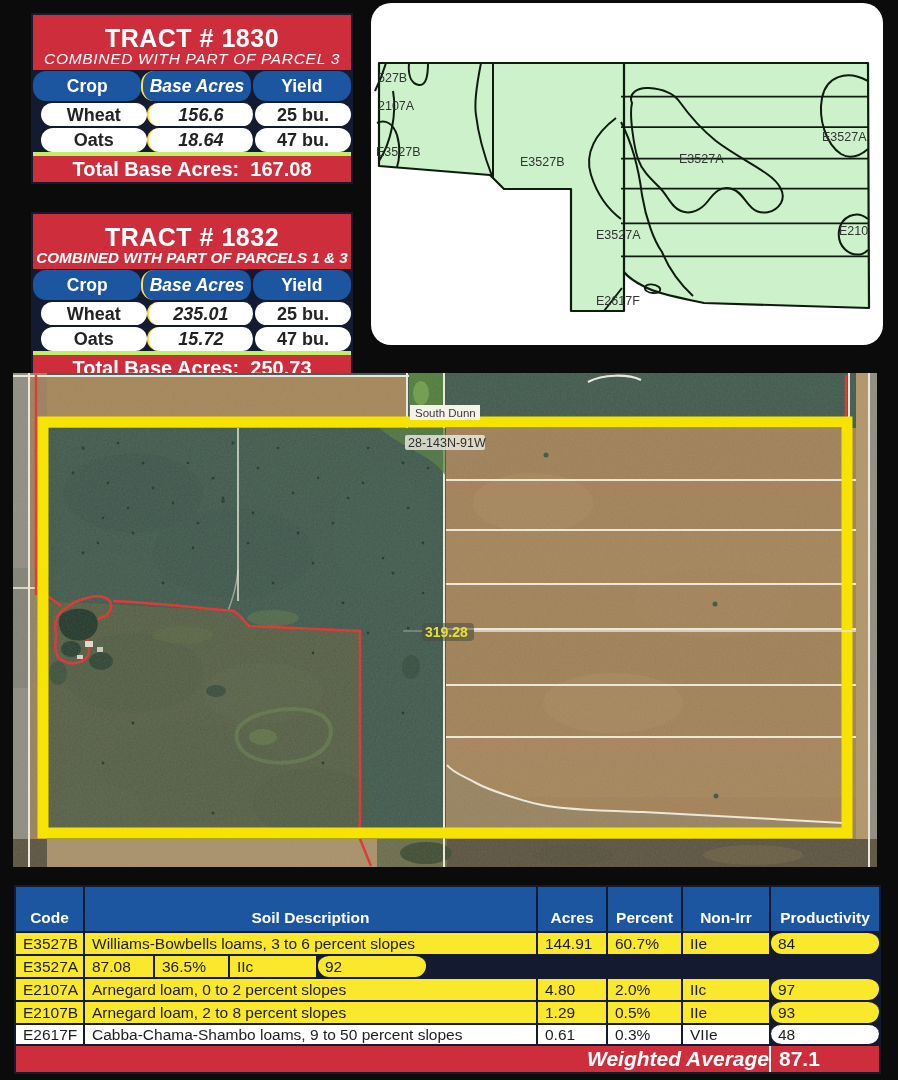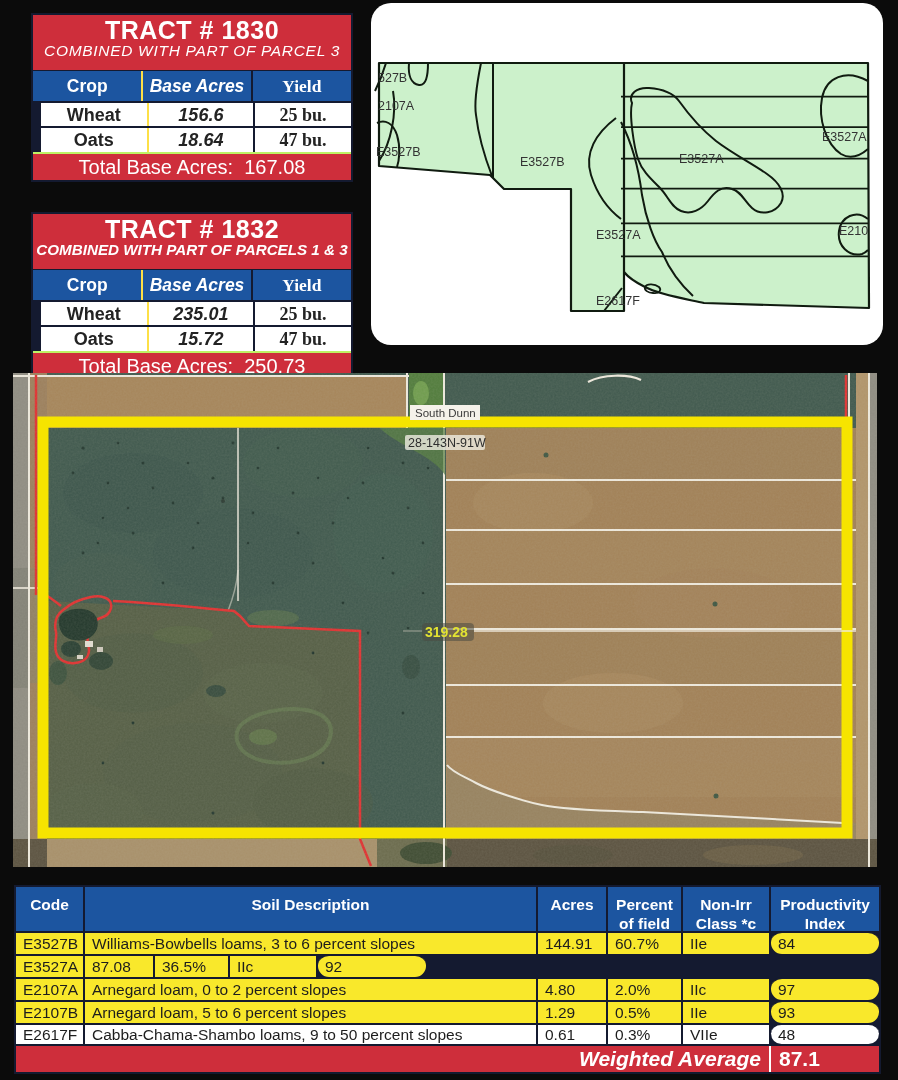--- a/index.html
+++ b/index.html
@@ -2,54 +2,54 @@
 <html><head>
 <meta charset="utf-8">
 <style>
   html,body{margin:0;padding:0;}
   body{width:898px;height:1080px;background:#0b0b0b;position:relative;overflow:hidden;
        font-family:"Liberation Sans", sans-serif;}
   .abs{position:absolute;}
   
   .stat{position:absolute;left:31px;width:322px;background:#141a30;border:2px solid #141a30;box-sizing:border-box;}
   .stat .hdr{background:#ce2e3b;color:#fff;text-align:center;height:54.5px;}
-  .stat .hdr .t1{font-size:25px;font-weight:bold;letter-spacing:0.5px;padding-top:2px;line-height:27px;}
+  .stat .hdr .t1{font-size:25px;font-weight:bold;letter-spacing:0.5px;padding-top:10px;line-height:27px;}
   .stat .hdr .t2{font-size:15.5px;font-weight:normal;font-style:italic;line-height:18px;letter-spacing:0.7px;margin-top:-2px;}
   .stat .hdr .t2b{font-size:15.2px;font-weight:bold;font-style:italic;line-height:18px;margin-top:-2px;}
   .stat .row{display:flex;}
-  .stat .row > div{box-sizing:border-box;text-align:center;overflow:hidden;}
+  .stat .row > div{box-sizing:border-box;text-align:center;overflow:hidden;border-radius:13px;}
   .stat .c1{width:113.5px;}
   .stat .c2{width:116px;border-left:2px solid #fde047;border-right:2px solid #141a30;font-style:italic;}
-  .stat .c3{width:103px;font-family:Liberation Serif, serif;}
+  .stat .c3{width:103px;}
   .stat .blue{border-top:1.5px solid #141a30;}
   .stat .blue > div{background:#1c55a0;color:#fff;font-weight:bold;font-size:17.5px;height:30px;line-height:30px;}
   .stat .wrow{border-top:2px solid #141a30;margin-left:8px;}
   .stat .wrow > div{background:#fff;color:#232323;font-weight:bold;font-size:18px;height:23.5px;line-height:24px;}
-  .stat .foot{background:#ce2e3b;color:#fff;font-weight:normal;font-size:20px;text-align:center;
-              border-top:2px solid #bef264;height:26.5px;line-height:26px;}
+  .stat .foot{background:#ce2e3b;color:#fff;font-weight:bold;font-size:20px;text-align:center;
+              border-top:4px solid #bef264;height:26.5px;line-height:26px;}
   
   #soiltab{position:absolute;left:14px;top:885px;width:867px;background:#141a30;border:2px solid #141a30;box-sizing:border-box;}
   #soiltab .r{display:flex;}
   #soiltab .r > div{box-sizing:border-box;overflow:hidden;white-space:nowrap;}
   #soiltab .k1{width:69px;}
   #soiltab .k2{width:453px;}
   #soiltab .k3{width:70px;}
   #soiltab .k4{width:75px;}
   #soiltab .k5{width:88px;}
   #soiltab .k6{width:108px;}
   #soiltab .head > div{background:#1c55a0;color:#fff;font-weight:bold;font-size:15.5px;
-      text-align:center;height:44px;line-height:19px;padding-top:8px;border-right:2px solid #141a30;}
+      text-align:center;height:44px;line-height:19px;padding-top:21px;border-right:2px solid #141a30;}
   #soiltab .head > div:last-child{border-right:none;}
   #soiltab .d > div{background:#f9e82b;color:#1d1d1d;font-size:15.5px;height:23px;line-height:21px;
       padding:0 0 0 7px;border-right:2px solid #141a30;border-top:2px solid #141a30;}
   #soiltab .d > div:last-child{border-right:none;border-radius:11px;}
   #soiltab .d.white > div{background:#fff;height:21px;line-height:19px;}
   #soiltab .foot{display:flex;background:#ce2e3b;border-top:2px solid #141a30;}
   #soiltab .foot .wa{width:755px;color:#fff;font-weight:bold;font-style:italic;font-size:21px;
-      text-align:right;padding-right:8px;height:26px;line-height:26px;box-sizing:border-box;border-right:2px solid #fff;}
+      text-align:right;height:26px;line-height:26px;box-sizing:border-box;border-right:2px solid #fff;}
   #soiltab .foot .val{color:#fff;font-weight:bold;font-size:21px;padding-left:8px;line-height:25px;}
 </style>
 </head>
 <body>
 
 <div class="stat" style="top:13px;">
 
   <div class="hdr">
       <div class="t1">TRACT # 1830</div>
       <div class="t2">COMBINED WITH PART OF PARCEL 3</div>
@@ -387,21 +387,21 @@
       <div class="k1">E2107A</div>
       <div class="k2">Arnegard loam, 0 to 2 percent slopes</div>
       <div class="k3">4.80</div>
       <div class="k4">2.0%</div>
       <div class="k5">IIc</div>
       <div class="k6">97</div>
     </div>
 
   <div class="r d">
       <div class="k1">E2107B</div>
-      <div class="k2">Arnegard loam, 5 to 6 percent slopes</div>
+      <div class="k2">Arnegard loam, 2 to 8 percent slopes</div>
       <div class="k3">1.29</div>
       <div class="k4">0.5%</div>
       <div class="k5">IIe</div>
       <div class="k6">93</div>
     </div>
 
   <div class="r d white">
       <div class="k1">E2617F</div>
       <div class="k2">Cabba-Chama-Shambo loams, 9 to 50 percent slopes</div>
       <div class="k3">0.61</div>

